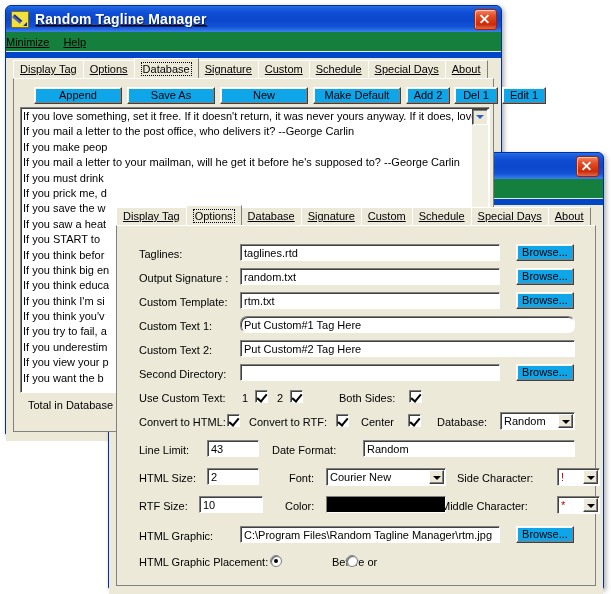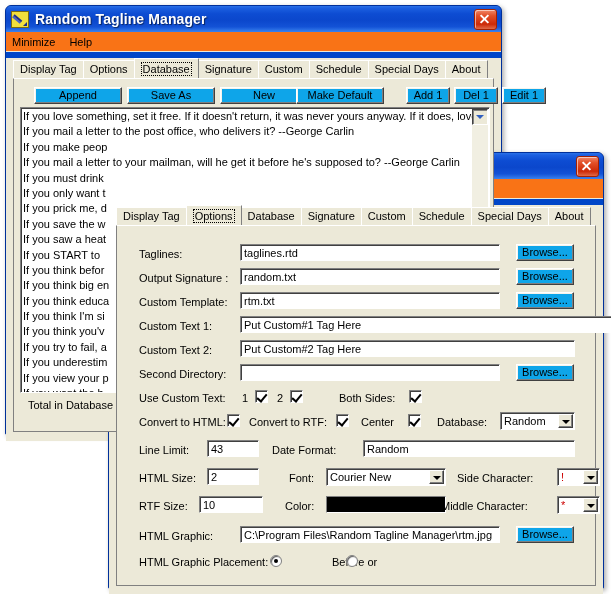--- a/index.html
+++ b/index.html
@@ -19,20 +19,21 @@
   }
 
   
   .window {
     position: absolute;
     background: #0046c8;
     border: 1px solid #00309a;
     border-radius: 6px 6px 2px 2px;
     box-shadow: 2px 2px 5px rgba(0,0,0,0.33);
     box-sizing: border-box;
+    text-decoration: underline;
   }
   .titlebar {
     height: 26px;
     background: linear-gradient(to bottom,
        #2b72e8 0%, #1b5fe0 8%, #0d4cd2 30%, #0b47cc 55%, #1352d6 80%, #3a82ee 100%);
     border-radius: 5px 5px 0 0;
     display: flex;
     align-items: center;
     padding: 0 3px 0 5px;
     position: relative;
@@ -87,25 +88,24 @@
     content: "";
     position: absolute;
     left: 4px; top: 8px;
     width: 11px; height: 2px;
     background: #ffffff;
   }
   .close-btn::before { transform: rotate(45deg); }
   .close-btn::after  { transform: rotate(-45deg); }
 
   .menubar {
-    background: #f97316;
+    background: #15803d;
     height: 19px;
     display: flex;
     align-items: center;
-    padding-left: 6px;
     font-size: 11px;
     color: #000;
     border-bottom: 1px solid #ece9d8;
   }
   .menubar span { margin-right: 14px; cursor: default; }
 
   .client {
     background: #ece9d8;
     padding: 0;
     position: relative;
@@ -357,33 +357,32 @@
         <div class="tab"><span class="tablabel">Schedule</span></div>
         <div class="tab"><span class="tablabel">Special Days</span></div>
         <div class="tab"><span class="tablabel">About</span></div>
       </div>
 
       <div class="tabbody" style="height:354px;">
 
         <div class="btn" style="position:absolute;left:20px;top:8px;width:88px;">Append</div>
         <div class="btn" style="position:absolute;left:113px;top:8px;width:88px;">Save As</div>
         <div class="btn" style="position:absolute;left:206px;top:8px;width:88px;">New</div>
-        <div class="btn" style="position:absolute;left:282px;top:8px;width:88px;">Make Default</div>
-        <div class="btn" style="position:absolute;left:392px;top:8px;width:44px;">Add 1</div>
+        <div class="btn" style="position:absolute;left:299px;top:8px;width:88px;">Make Default</div>
+        <div class="btn" style="position:absolute;left:392px;top:8px;width:44px;">Add 2</div>
         <div class="btn" style="position:absolute;left:440px;top:8px;width:44px;">Del 1</div>
         <div class="btn" style="position:absolute;left:488px;top:8px;width:44px;">Edit 1</div>
 
         <div class="listbox" style="top:28px;left:6px;width:470px;height:286px;">
           <div id="w1-list">
               <div class="row">If you love something, set it free. If it doesn't return, it was never yours anyway. If it does, love</div>
               <div class="row">If you mail a letter to the post office, who delivers it? --George Carlin</div>
               <div class="row">If you make peop</div>
               <div class="row">If you mail a letter to your mailman, will he get it before he's supposed to? --George Carlin</div>
               <div class="row">If you must drink</div>
-              <div class="row">If you only want t</div>
               <div class="row">If you prick me, d</div>
               <div class="row">If you save the w</div>
               <div class="row">If you saw a heat</div>
               <div class="row">If you START to</div>
               <div class="row">If you think befor</div>
               <div class="row">If you think big en</div>
               <div class="row">If you think educa</div>
               <div class="row">If you think I'm si</div>
               <div class="row">If you think you'v</div>
               <div class="row">If you try to fail, a</div>
@@ -432,21 +431,21 @@
 
         <div class="lbl frm" style="left:22px;top:46px;">Output Signature :</div>
         <div class="txt frm" style="left:123px;top:42px;width:260px;">random.txt</div>
         <div class="btn frm" style="left:399px;top:42px;width:58px;">Browse...</div>
 
         <div class="lbl frm" style="left:22px;top:70px;">Custom Template:</div>
         <div class="txt frm" style="left:123px;top:66px;width:260px;">rtm.txt</div>
         <div class="btn frm" style="left:399px;top:66px;width:58px;">Browse...</div>
 
         <div class="lbl frm" style="left:22px;top:94px;text-align:right;">Custom Text 1:</div>
-        <div class="txt frm" style="left:123px;top:90px;width:372px;">Put Custom#1 Tag Here</div>
+        <div class="txt frm" style="left:123px;top:90px;width:335px;border-radius:7px;">Put Custom#1 Tag Here</div>
 
         <div class="lbl frm" style="left:22px;top:118px;">Custom Text 2:</div>
         <div class="txt frm" style="left:123px;top:114px;width:335px;">Put Custom#2 Tag Here</div>
 
         <div class="lbl frm" style="left:22px;top:142px;">Second Directory:</div>
         <div class="txt frm" style="left:123px;top:138px;width:260px;"></div>
         <div class="btn frm" style="left:399px;top:138px;width:58px;">Browse...</div>
 
         <div class="lbl frm" style="left:22px;top:166px;">Use Custom Text:</div>
         <div class="lbl frm" style="left:125px;top:166px;">1</div>

